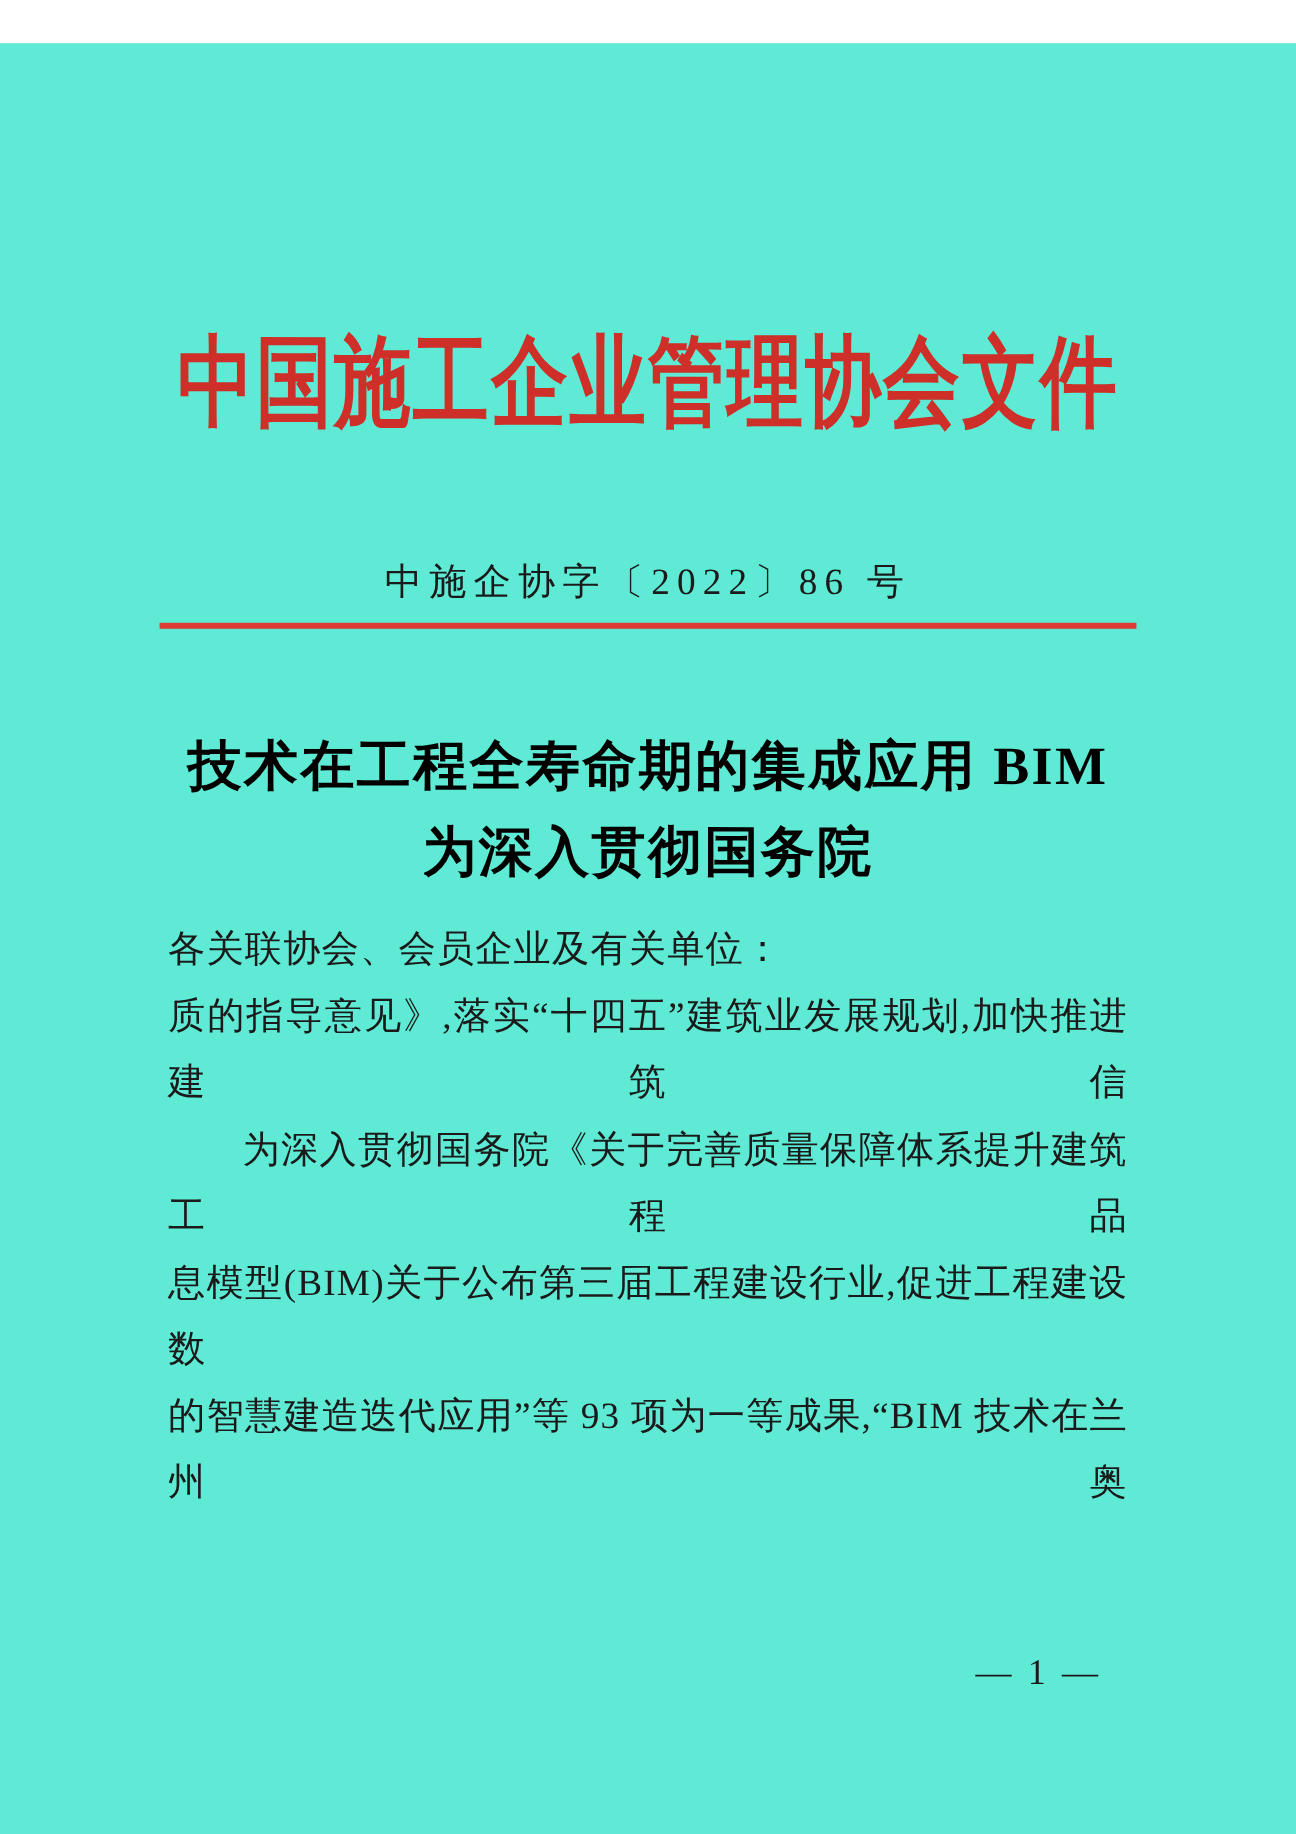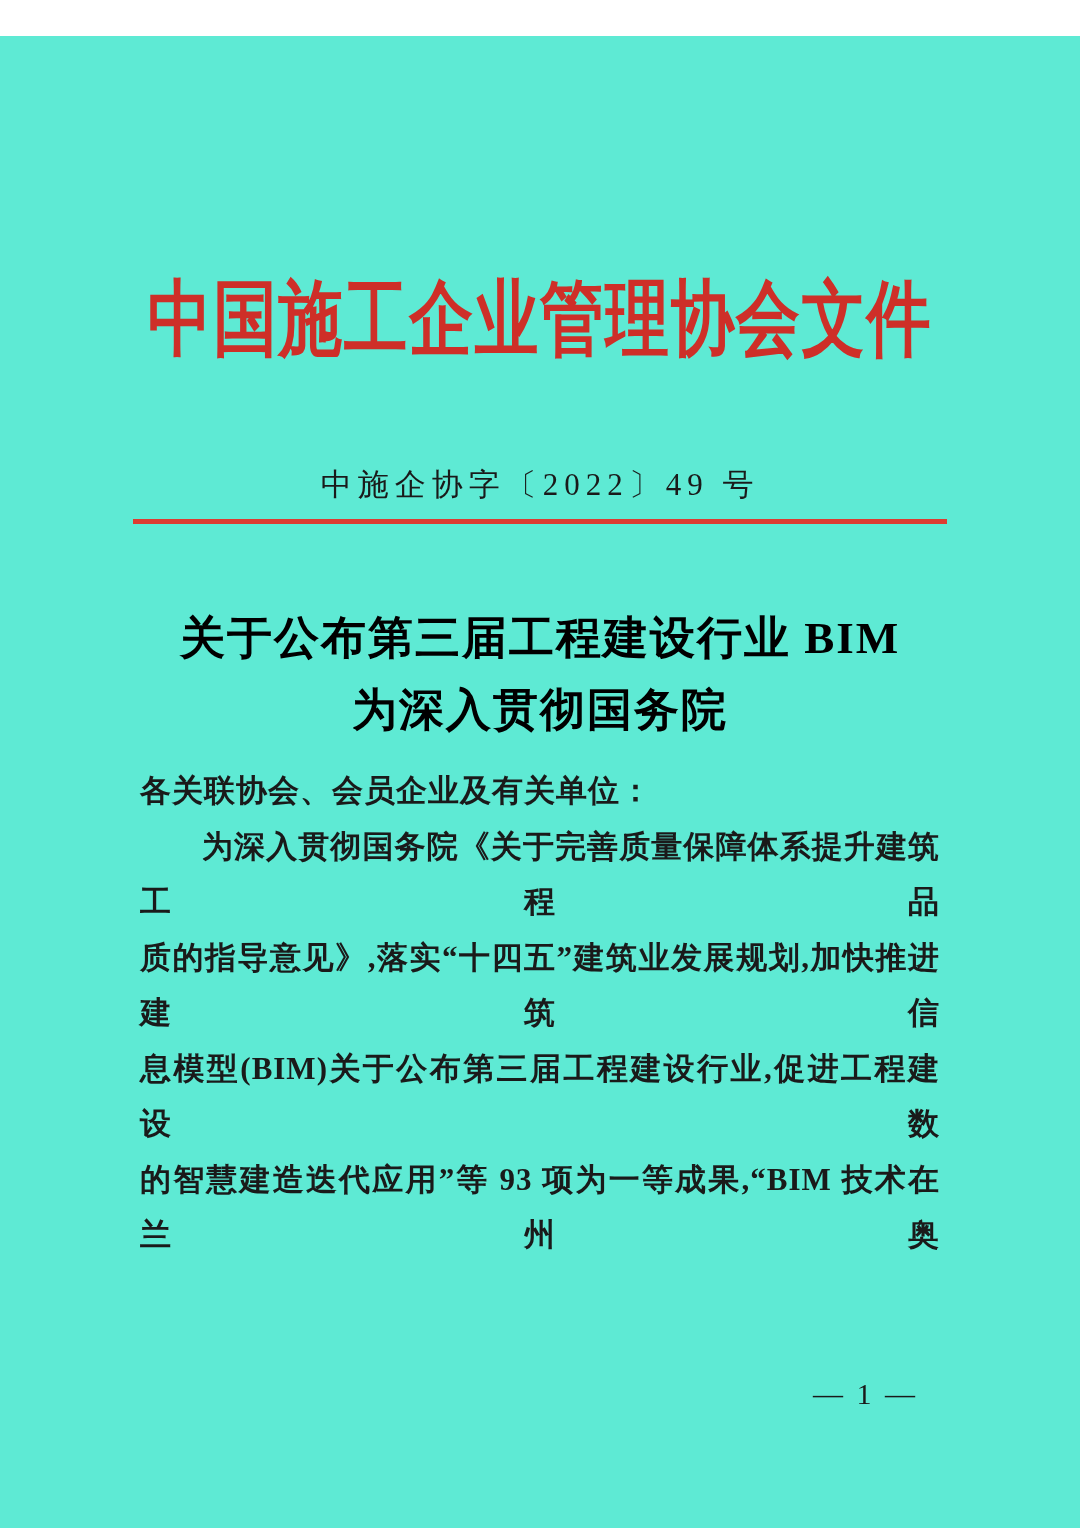--- a/index.html
+++ b/index.html
@@ -63,21 +63,21 @@
   }
   .body-block {
     position: absolute;
     top: 727px;
     left: 140px;
     width: 800px;
     font-size: 31px;
     line-height: 55.5px;
     color: #1a1a1a;
   }
-  .body-line { letter-spacing: 1px; font-weight: bold; }
+  .body-line { letter-spacing: 1px; }
   .justify {
     text-align: justify;
     text-align-last: justify;
   }
   .indent { text-indent: 2em; }
   .page-number {
     position: absolute;
     top: 1341px;
     left: 0;
     width: 100%;
@@ -89,33 +89,33 @@
     color: #1a1a1a;
   }
 </style>
 </head>
 <body>
 
 <div class="page">
 
   <div class="org-title">中国施工企业管理协会文件</div>
 
-  <div class="doc-number">中施企协字〔2022〕49 号</div>
+  <div class="doc-number">中施企协字〔2022〕86 号</div>
 
   <div class="red-rule"></div>
 
   <div class="notice-title">
-    <div>关于公布第三届工程建设行业 BIM</div>
+    <div>技术在工程全寿命期的集成应用 BIM</div>
     <div>为深入贯彻国务院</div>
   </div>
 
   <div class="body-block">
     <div class="body-line">各关联协会、会员企业及有关单位：</div>
+    <div class="body-line justify">质的指导意见》,落实“十四五”建筑业发展规划,加快推进建筑信</div>
     <div class="body-line justify indent">为深入贯彻国务院《关于完善质量保障体系提升建筑工程品</div>
-    <div class="body-line justify">质的指导意见》,落实“十四五”建筑业发展规划,加快推进建筑信</div>
     <div class="body-line justify">息模型(BIM)关于公布第三届工程建设行业,促进工程建设数</div>
     <div class="body-line justify">的智慧建造迭代应用”等 93 项为一等成果,“BIM 技术在兰州奥</div>
 
   </div>
 
   <div class="page-number">— 1 —</div>
 
 </div>
 
 </body></html>

